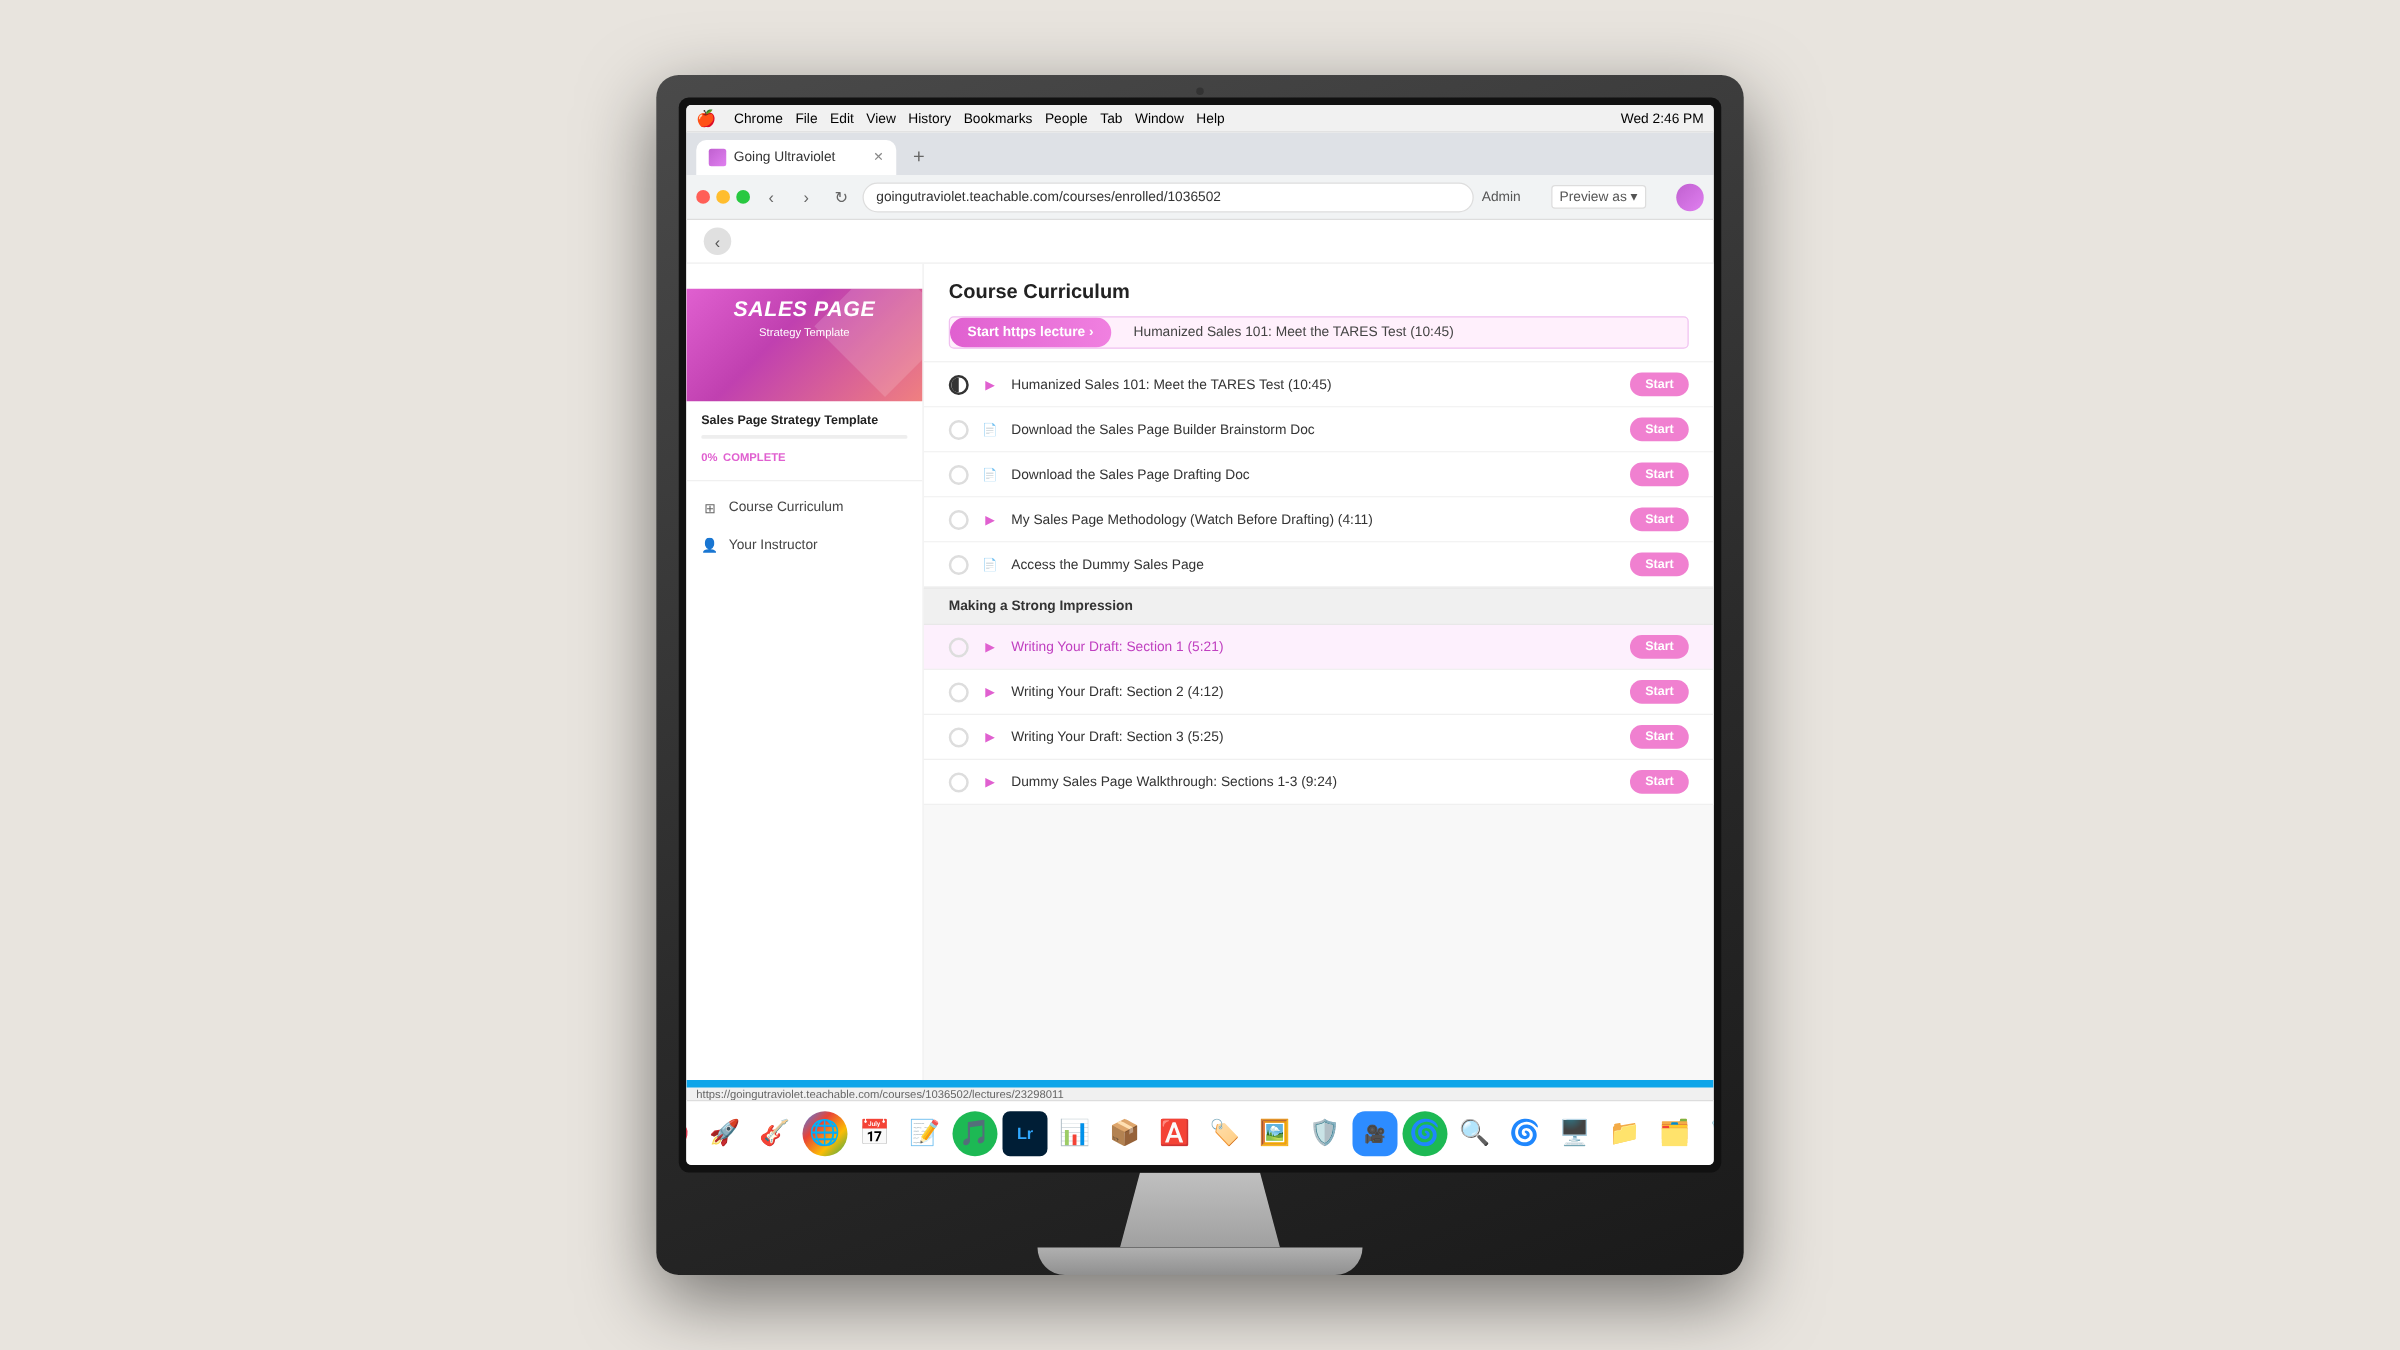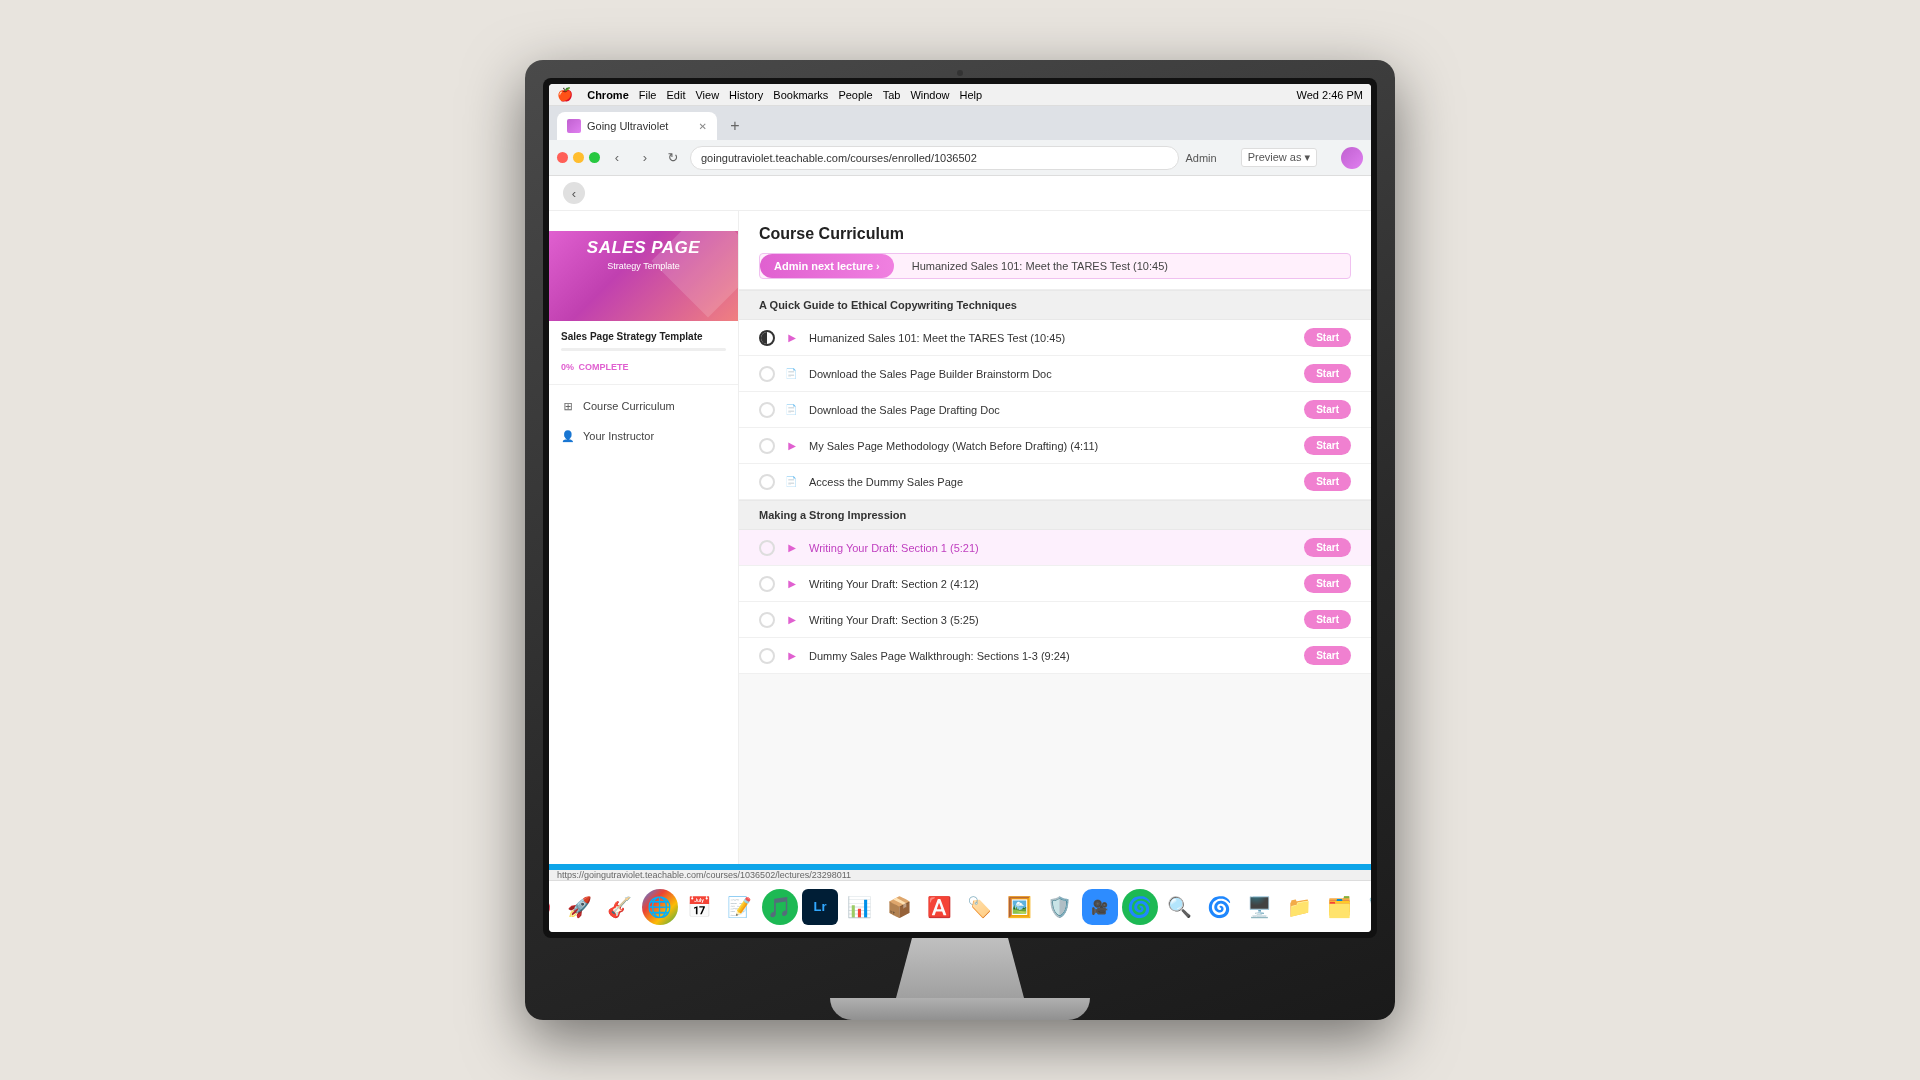--- a/index.html
+++ b/index.html
@@ -80,21 +80,21 @@
       border-bottom: 1px solid #ddd;
       flex-shrink: 0;
     }
     .mac-menubar-left {
       display: flex;
       align-items: center;
       gap: 10px;
     }
     .apple-logo { font-size: 13px; margin-right: 4px; }
     .menu-item { font-size: 11px; color: #000; cursor: default; }
-    .menu-item.bold { font-weight: 700; }
+    .menu-item.bold { font-weight: 400; }
     .mac-menubar-right {
       margin-left: auto;
       display: flex;
       align-items: center;
       gap: 8px;
       font-size: 11px;
     }
 
     
     .chrome-window {
@@ -544,29 +544,28 @@
                   <span>Your Instructor</span>
                 </div>
               </div>
             </div>
 
             <div class="curriculum-main">
 
               <div class="curriculum-header">
                 <div class="curriculum-title">Course Curriculum</div>
                 <div style="display:flex;align-items:center;background:#fff0fc;border:1px solid #f0c0f0;border-radius:4px;overflow:hidden;">
-                  <button class="start-next-btn">Admin next lecture ›</button>
+                  <button class="start-next-btn">Start https lecture ›</button>
                   <span style="font-size:11px;color:#444;padding:0 10px;">Humanized Sales 101: Meet the TARES Test (10:45)</span>
                 </div>
               </div>
 
               <div>
 
                 <div class="section-block">
-                  <div class="section-header">A Quick Guide to Ethical Copywriting Techniques</div>
                   <div class="lesson-row">
                     <div class="lesson-check half"></div>
                     <div class="lesson-type-icon video-icon">▶</div>
                     <span class="lesson-title">Humanized Sales 101: Meet the TARES Test (10:45)</span>
                     <button class="start-btn">Start</button>
                   </div>
                 </div>
 
                 <div class="section-block">
                   <div class="lesson-row">

